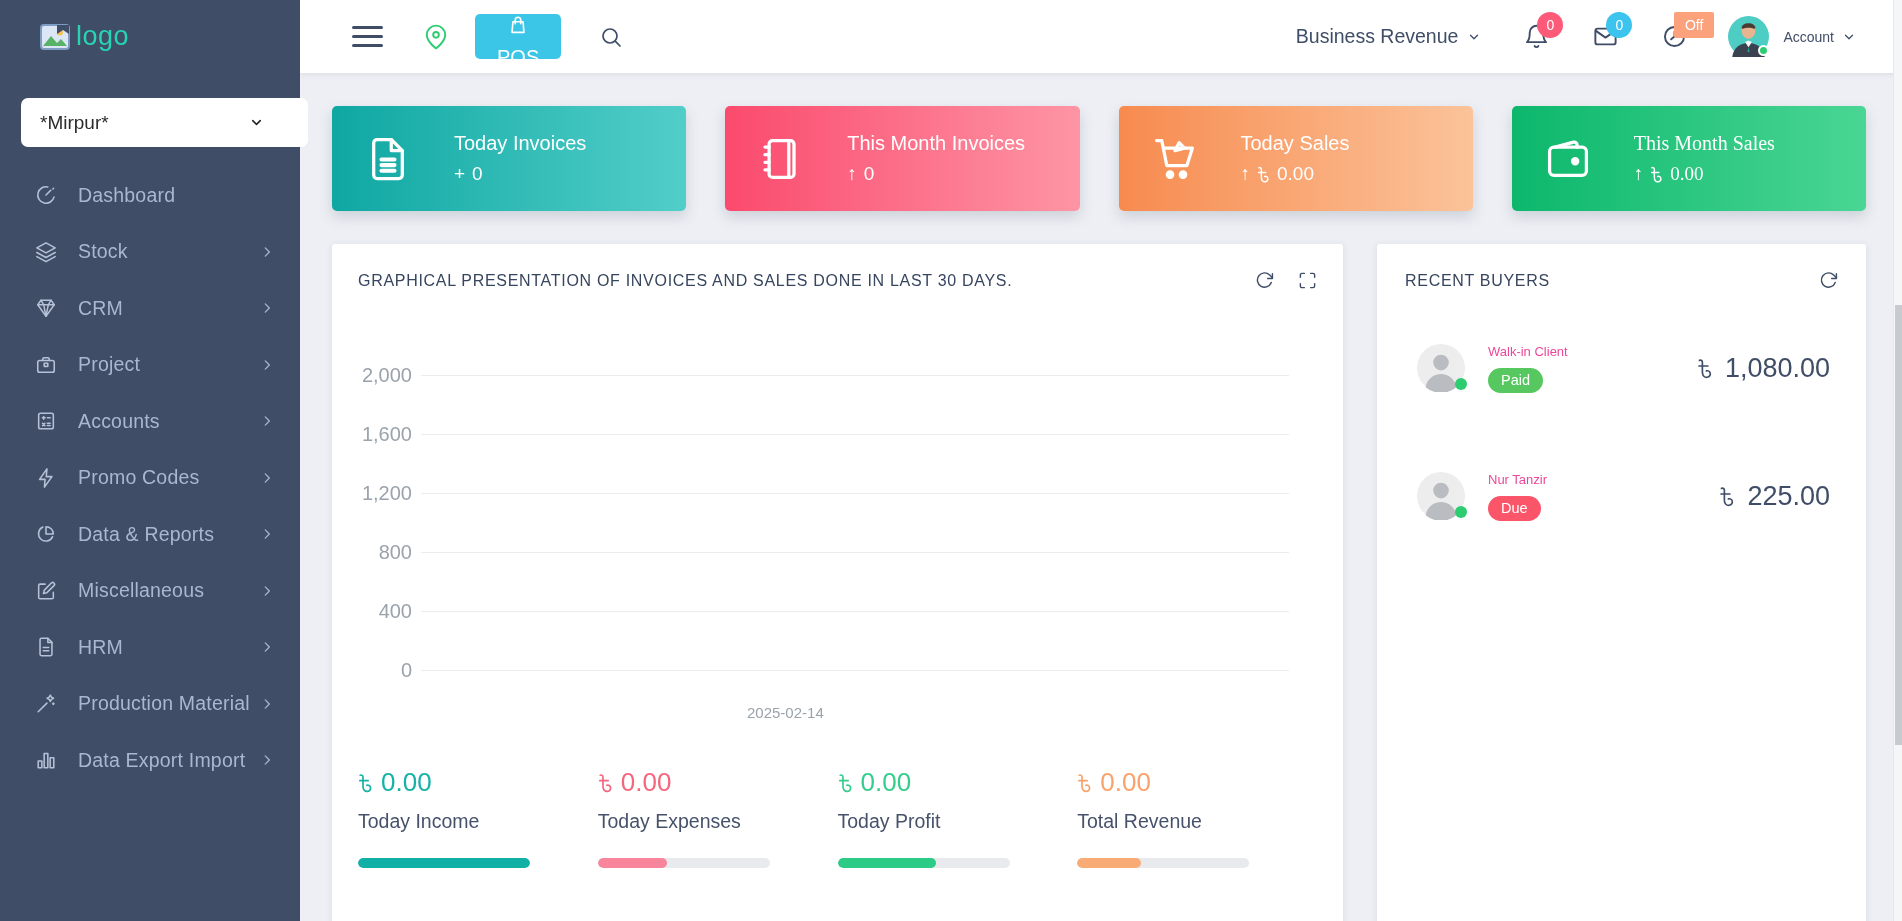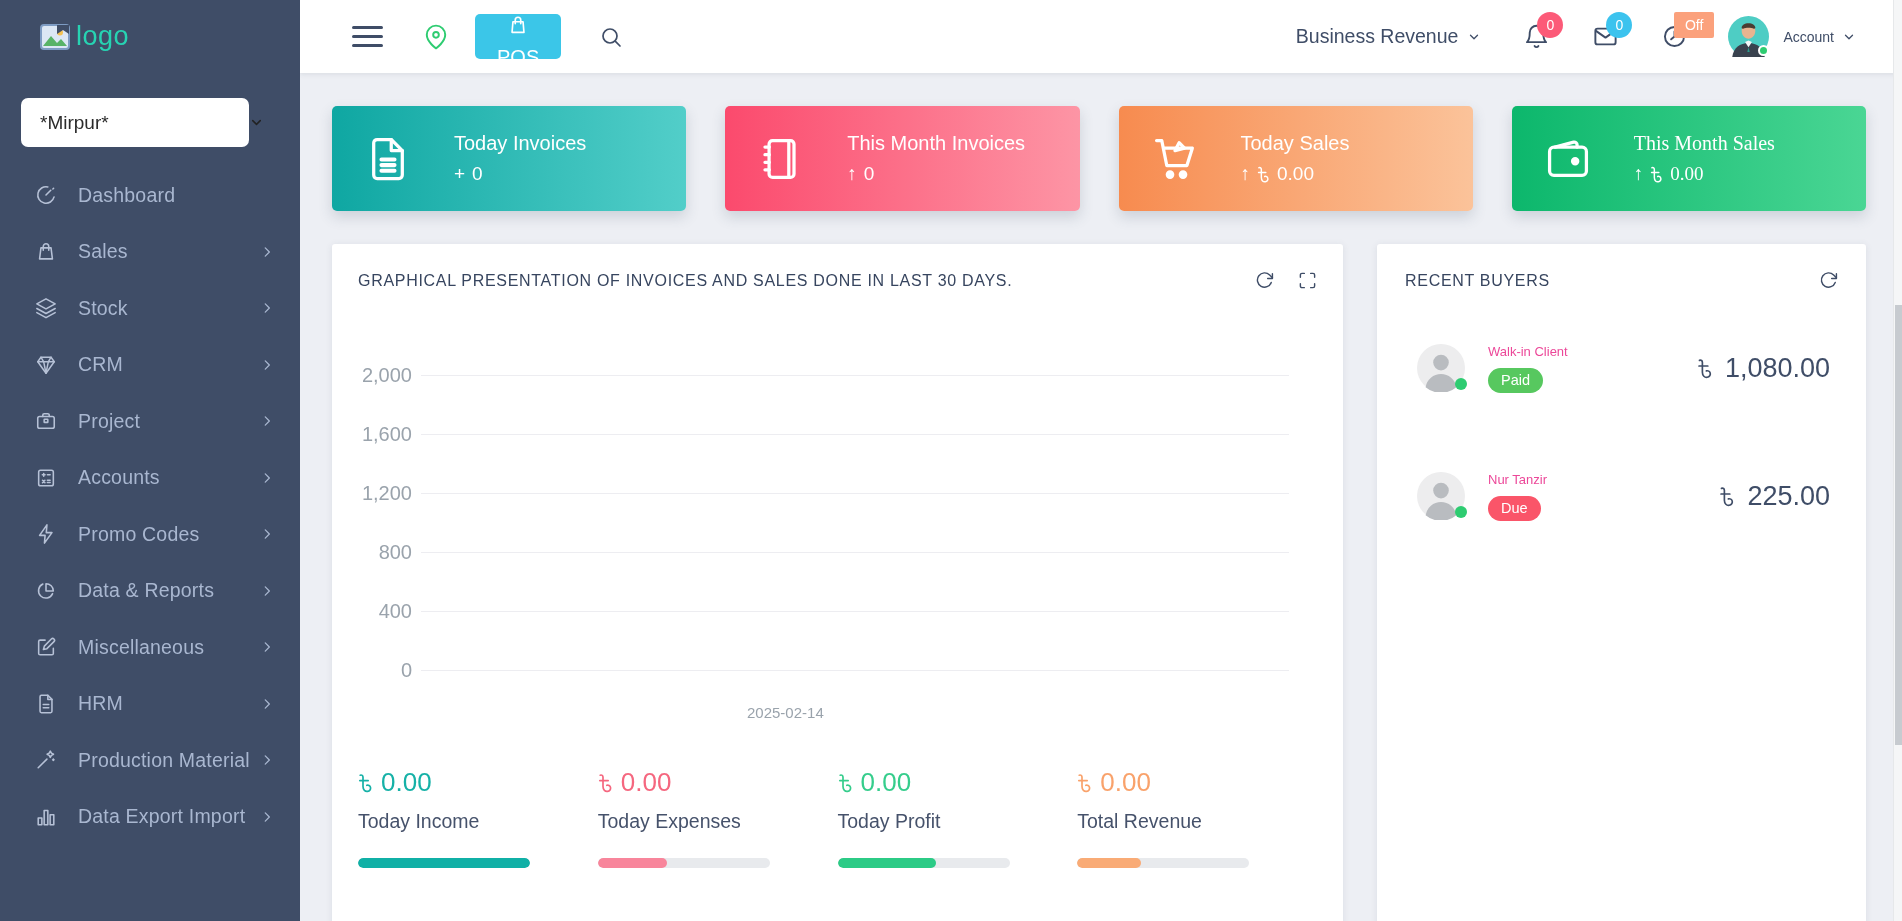--- a/index.html
+++ b/index.html
@@ -4,21 +4,21 @@
 <style>
   * { margin:0; padding:0; box-sizing:border-box; }
   html,body { width:1902px; height:921px; overflow:hidden; }
   body { font-family:"Liberation Sans", sans-serif; background:#edeff4; position:relative; }
 
   
   .sidebar { position:absolute; left:0; top:0; width:300px; height:921px; background:#3f4d67; z-index:5; }
   .logo-area { height:73px; display:flex; align-items:center; padding-left:40px; }
   .logo-text { color:#27d3b2; font-size:27px; font-weight:500; margin-left:6px; letter-spacing:0.5px; }
   .branch-select { position:relative; margin:25px 20px 0 21px; }
-  .branch-select .sel { width:228px; height:49px; background:#fff; border:none; border-radius:7px; font-size:19px; color:#2b2b2b; padding:0 40px 0 19px; appearance:none; -webkit-appearance:none; font-family:inherit; }
+  .branch-select .sel { width:287px; height:49px; background:#fff; border:none; border-radius:7px; font-size:19px; color:#2b2b2b; padding:0 40px 0 19px; appearance:none; -webkit-appearance:none; font-family:inherit; }
   .branch-select svg { position:absolute; right:16px; top:17px; pointer-events:none; }
   .nav { margin-top:20px; }
   .nav-item { height:56.5px; display:flex; align-items:center; padding:0 26px 0 34px; color:#a9b7d0; cursor:pointer; }
   .nav-icon { width:24px; height:24px; margin-right:20px; display:flex; align-items:center; justify-content:center; color:#b6c1d6; }
   .nav-label { font-size:19.5px; letter-spacing:0.2px; }
   .nav-caret { margin-left:auto; color:#a9b7d0; display:flex; }
 
   
   .topbar { margin-left:300px; height:73px; background:#fff; display:flex; align-items:center; box-shadow:0 1px 5px rgba(57,70,92,.12); position:relative; z-index:4; }
   .hamburger { margin-left:52px; width:31px; cursor:pointer; }
@@ -111,34 +111,20 @@
       <span class="nav-icon">
         <svg width="22" height="22" viewBox="0 0 24 24" fill="none" stroke="currentColor" stroke-width="1.7" stroke-linecap="round" stroke-linejoin="round">
             <path d="M20.8 14.1A9 9 0 1 1 14 3.2"></path>
             <path d="M12 12l5.2-5.2"></path>
             <path d="M19.5 5.5l.8-.8"></path>
           </svg>
       </span>
       <span class="nav-label">Dashboard</span>
     </div>
 
-    <div class="nav-item">
-      <span class="nav-icon">
-        <svg width="22" height="22" viewBox="0 0 24 24" fill="none" stroke="currentColor" stroke-width="1.7" stroke-linecap="round" stroke-linejoin="round">
-            <path d="M6.5 7.5h11L19 19.5H5L6.5 7.5z"></path>
-            <path d="M9 10V6a3 3 0 0 1 6 0v4"></path>
-          </svg>
-      </span>
-      <span class="nav-label">Sales</span>
-      <span class="nav-caret">
-          <svg width="14" height="14" viewBox="0 0 24 24" fill="none" stroke="currentColor" stroke-width="2.2" stroke-linecap="round" stroke-linejoin="round">
-            <polyline points="9 5 16 12 9 19"></polyline>
-          </svg>
-        </span>
-    </div>
 
     <div class="nav-item">
       <span class="nav-icon">
         <svg width="22" height="22" viewBox="0 0 24 24" fill="none" stroke="currentColor" stroke-width="1.7" stroke-linecap="round" stroke-linejoin="round">
             <polygon points="12 2 22 7.5 12 13 2 7.5"></polygon>
             <polyline points="2 12.5 12 18 22 12.5"></polyline>
             <polyline points="2 17 12 22.5 22 17"></polyline>
           </svg>
       </span>
       <span class="nav-label">Stock</span>

